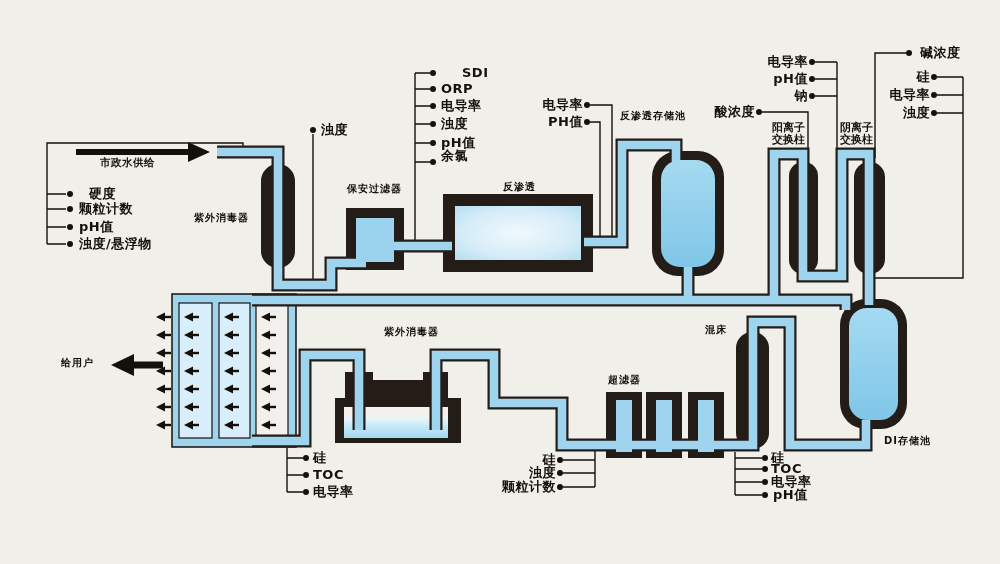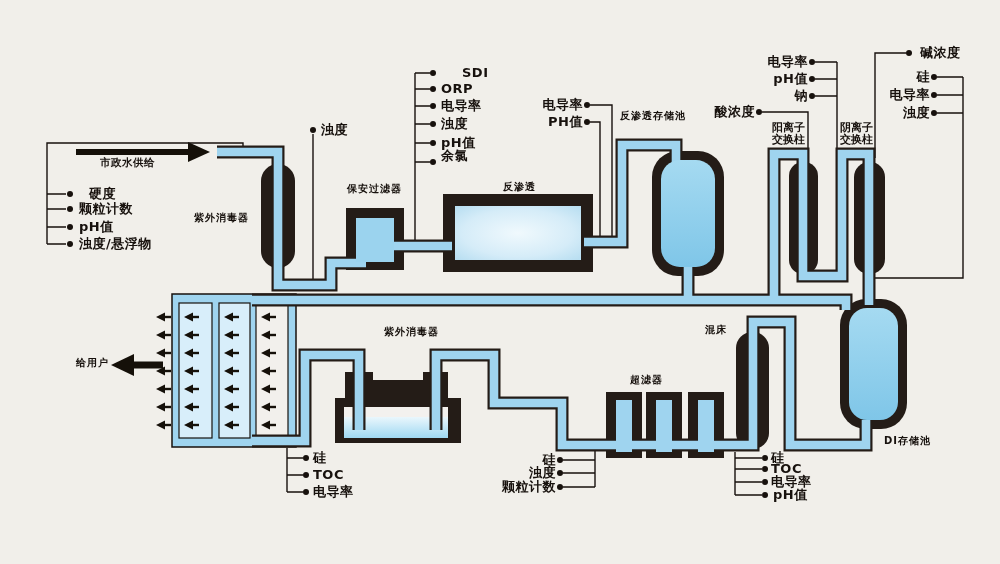--- a/index.html
+++ b/index.html
@@ -213,28 +213,28 @@
     <div>阴离子</div>
     <div>交换柱</div>
   </div>
 
   <div class="lbl" style="left:920px;top:46px">碱浓度</div>
 
   <div class="lbl" style="right:70px;top:70px">硅</div>
   <div class="lbl" style="right:70px;top:88px">电导率</div>
   <div class="lbl" style="right:70px;top:106px">浊度</div>
 
-  <div class="lbl md" style="left:76px;top:357px">给用户</div>
+  <div class="lbl md" style="left:61px;top:357px">给用户</div>
 
   <div class="lbl md" style="left:384px;top:326px">紫外消毒器</div>
   <div class="lbl" style="left:313px;top:451px">硅</div>
   <div class="lbl" style="left:313px;top:468px">TOC</div>
   <div class="lbl" style="left:313px;top:485px">电导率</div>
 
-  <div class="lbl md" style="left:630px;top:374px">超滤器</div>
+  <div class="lbl md" style="left:608px;top:374px">超滤器</div>
   <div class="lbl" style="right:444px;top:453px">硅</div>
   <div class="lbl" style="right:444px;top:466px">浊度</div>
   <div class="lbl" style="right:444px;top:480px">颗粒计数</div>
 
   <div class="lbl md" style="left:705px;top:324px">混床</div>
   <div class="lbl" style="left:771px;top:451px">硅</div>
   <div class="lbl" style="left:771px;top:462px">TOC</div>
   <div class="lbl" style="left:771px;top:475px">电导率</div>
   <div class="lbl" style="left:773px;top:488px">pH值</div>
 

